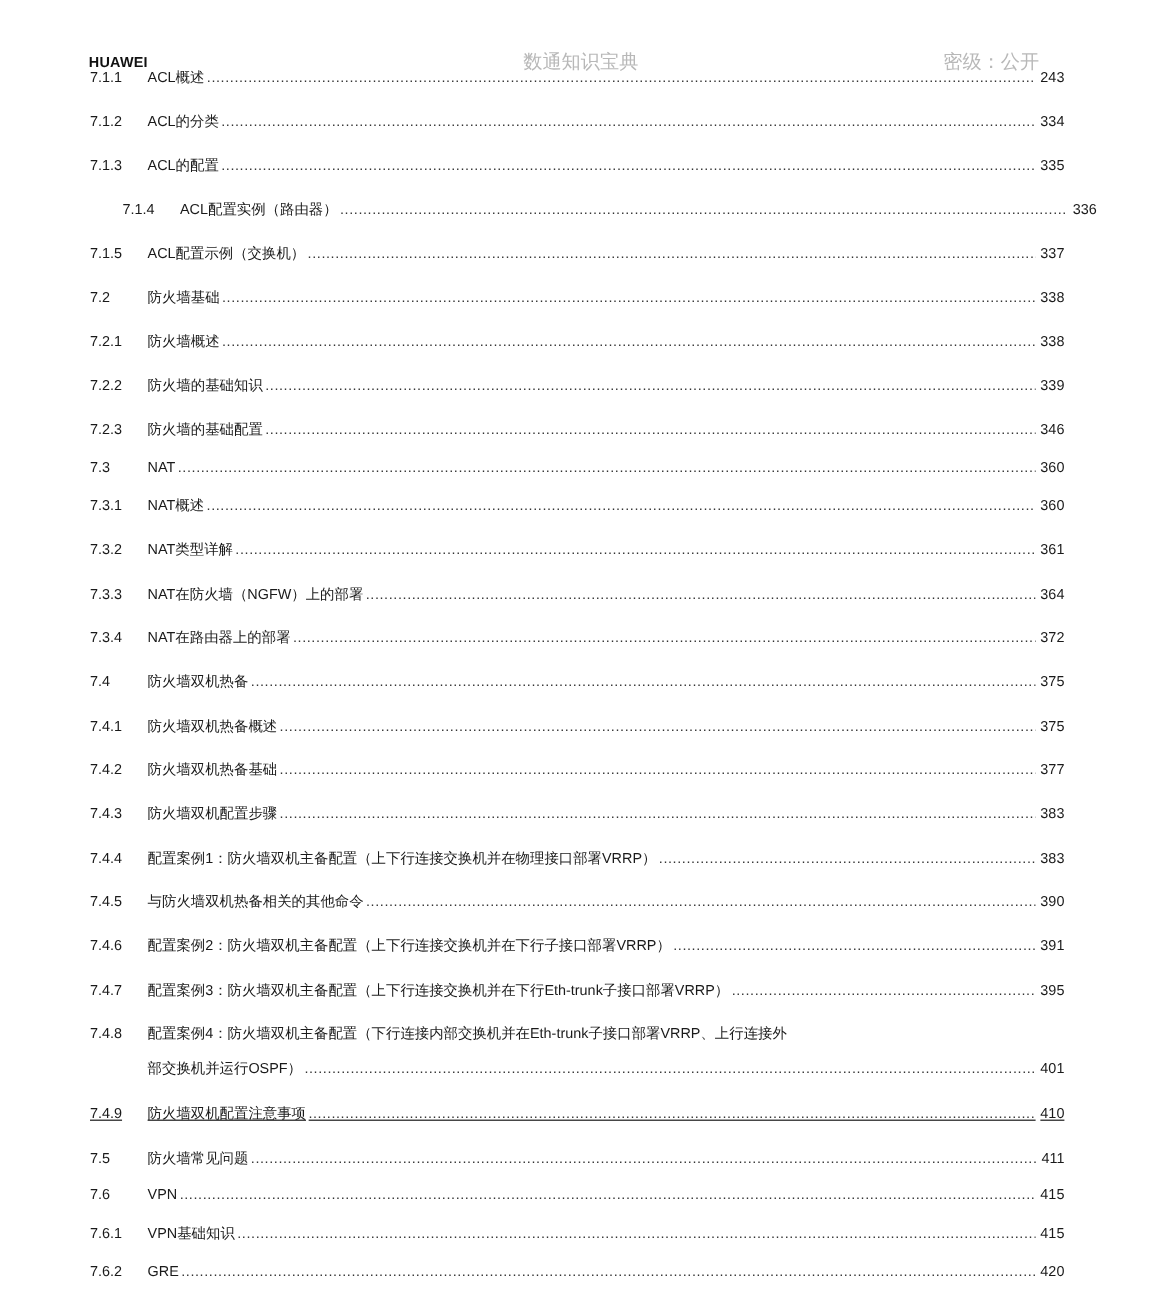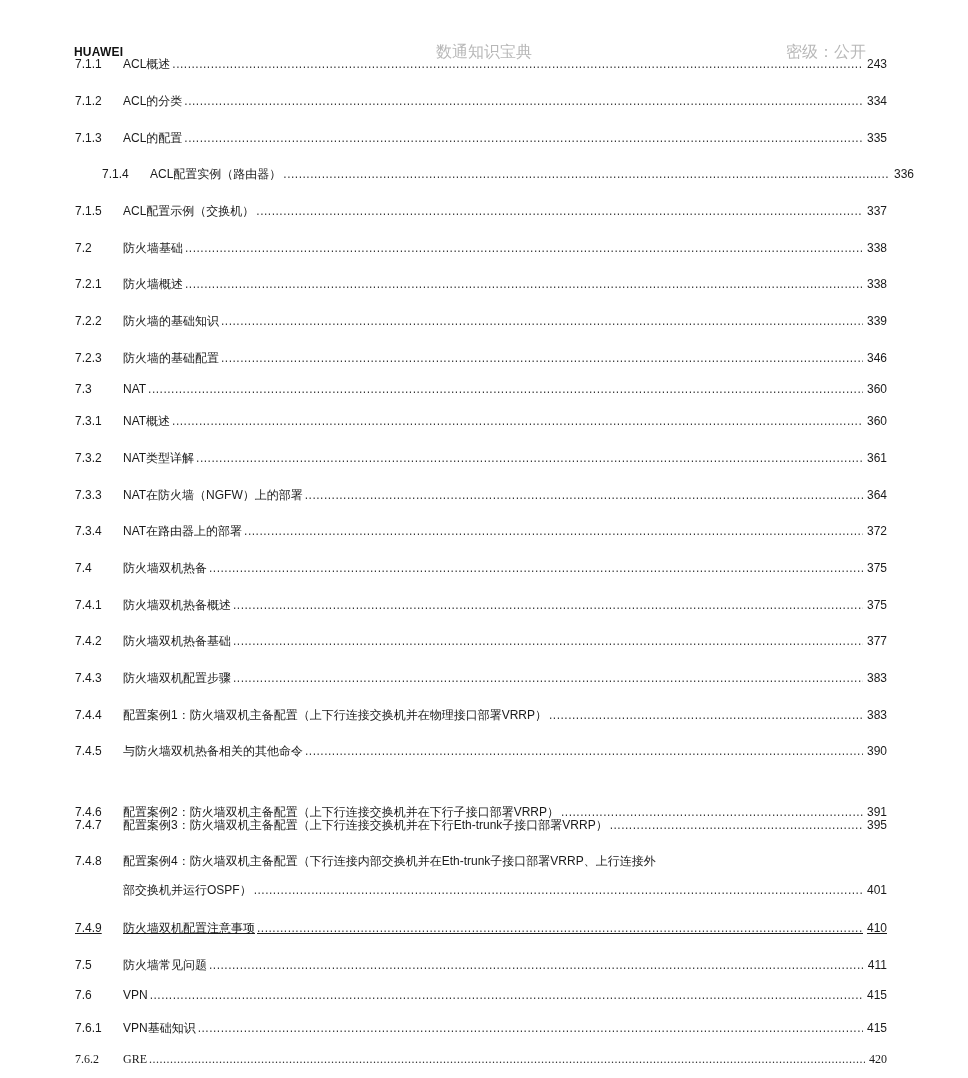--- a/index.html
+++ b/index.html
@@ -196,21 +196,21 @@
       </div>
     </div>
     <div class="entry" style="top: 741px;">
       <div class="row">
         <span class="num">7.4.5</span>
         <span class="title">与防火墙双机热备相关的其他命令</span>
         <span class="dots"></span>
         <span class="page">390</span>
       </div>
     </div>
-    <div class="entry" style="top: 778px; margin-top: 24px;">
+    <div class="entry" style="top: 778px;">
       <div class="row">
         <span class="num">7.4.6</span>
         <span class="title">配置案例2：防火墙双机主备配置（上下行连接交换机并在下行子接口部署VRRP）</span>
         <span class="dots"></span>
         <span class="page">391</span>
       </div>
     </div>
     <div class="entry" style="top: 815px;">
       <div class="row">
         <span class="num">7.4.7</span>
@@ -255,21 +255,21 @@
       </div>
     </div>
     <div class="entry" style="top: 1018px;">
       <div class="row">
         <span class="num">7.6.1</span>
         <span class="title">VPN基础知识</span>
         <span class="dots"></span>
         <span class="page">415</span>
       </div>
     </div>
-    <div class="entry" style="top: 1049px; font-family: Liberation Serif, serif;">
+    <div class="entry" style="top: 1049px;">
       <div class="row">
         <span class="num">7.6.2</span>
         <span class="title">GRE</span>
         <span class="dots"></span>
         <span class="page">420</span>
       </div>
     </div>
   </div>
 
 </body></html>

